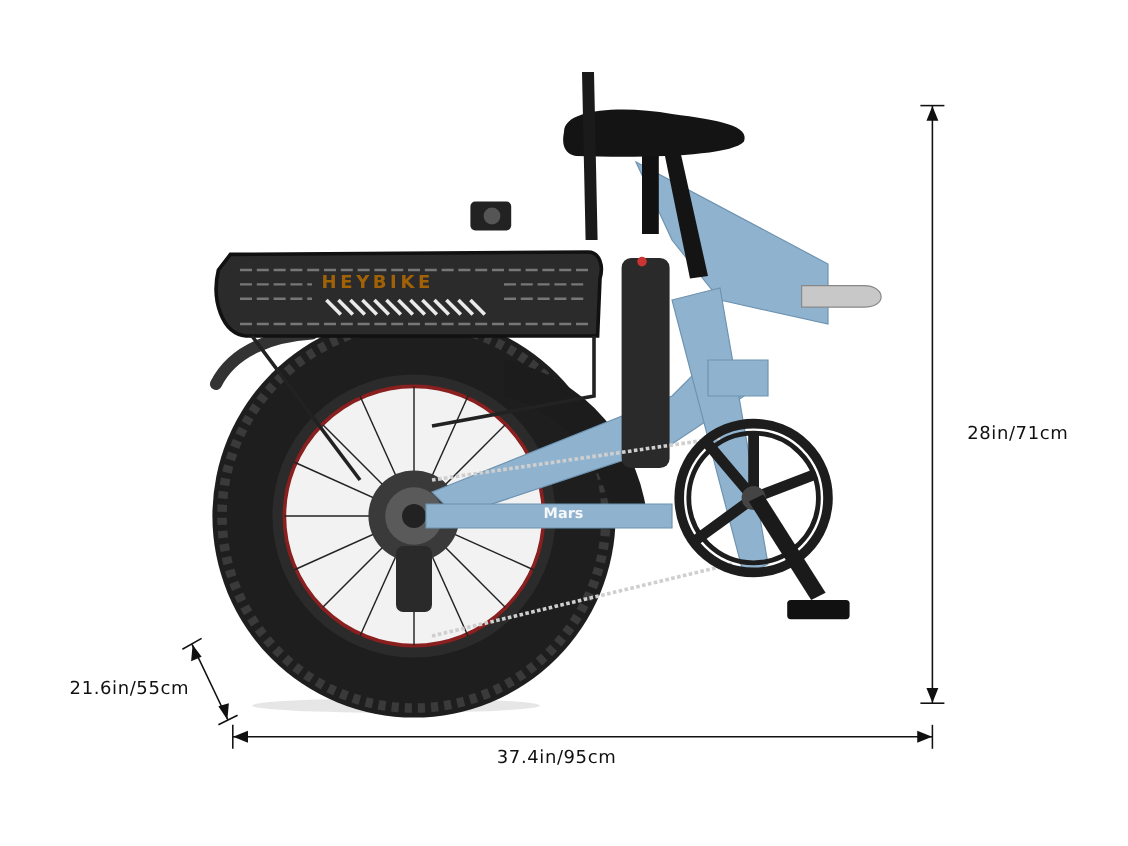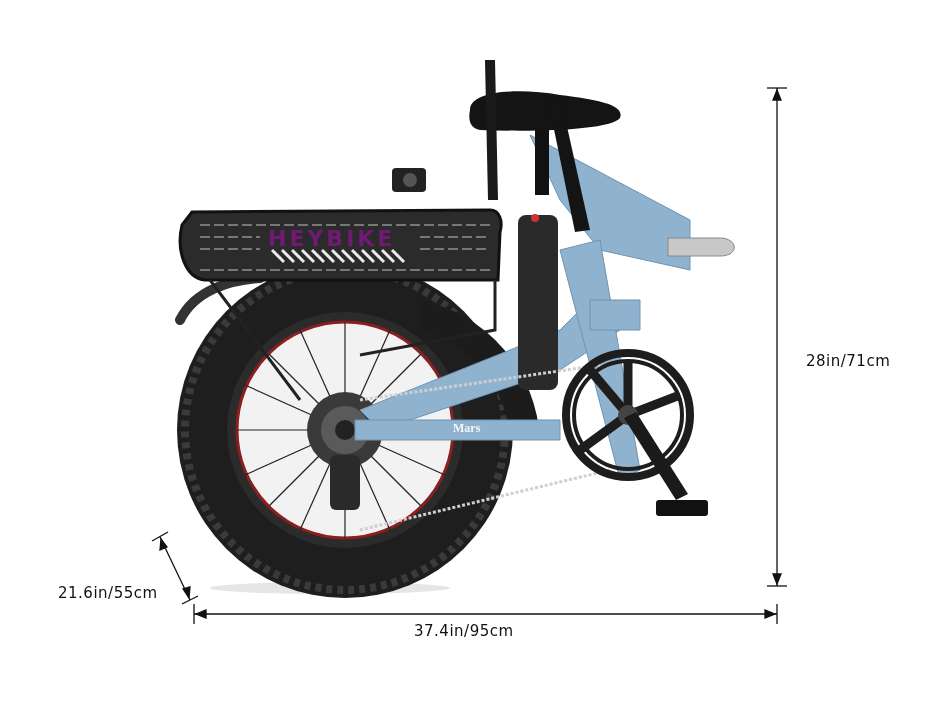--- a/index.html
+++ b/index.html
@@ -1,23 +1,23 @@
 <!DOCTYPE html>
 <html><head>
 <meta charset="utf-8">
 <style>
   html,body{margin:0;padding:0;background:#ffffff;}
   #stage{position:relative;width:940px;height:705px;overflow:hidden;background:#fff;font-family:"DejaVu Sans","Liberation Sans",sans-serif;}
   svg{position:absolute;left:0;top:0;}
   .dim-label{position:absolute;font-size:15px;color:#111;letter-spacing:0.5px;white-space:nowrap;}
   #lbl-height{left:790px;top:352px;margin-left:16px;}
-  #lbl-depth{left:58px;top:584px;}
+  #lbl-depth{left:58px;top:564px;}
   #lbl-length{left:414px;top:622px;}
-  .brand-text{position:absolute;color:#701a75;font-weight:bold;font-size:22px;letter-spacing:3px;left:268px;top:226px;}
-  .model-text{position:absolute;color:#f4f6f8;font-weight:bold;font-size:12px;left:453px;top:421px;font-family:Liberation Serif, serif;}
+  .brand-text{position:absolute;color:#a16207;font-weight:bold;font-size:15px;letter-spacing:3px;left:268px;top:226px;}
+  .model-text{position:absolute;color:#f4f6f8;font-weight:bold;font-size:12px;left:453px;top:421px;}
 </style>
 </head>
 <body>
 
 <div id="stage">
   <svg width="940" height="705" viewBox="0 0 940 705">
 
     <ellipse cx="330" cy="588" rx="120" ry="6" fill="#e6e6e6"></ellipse>
 
     <g>

